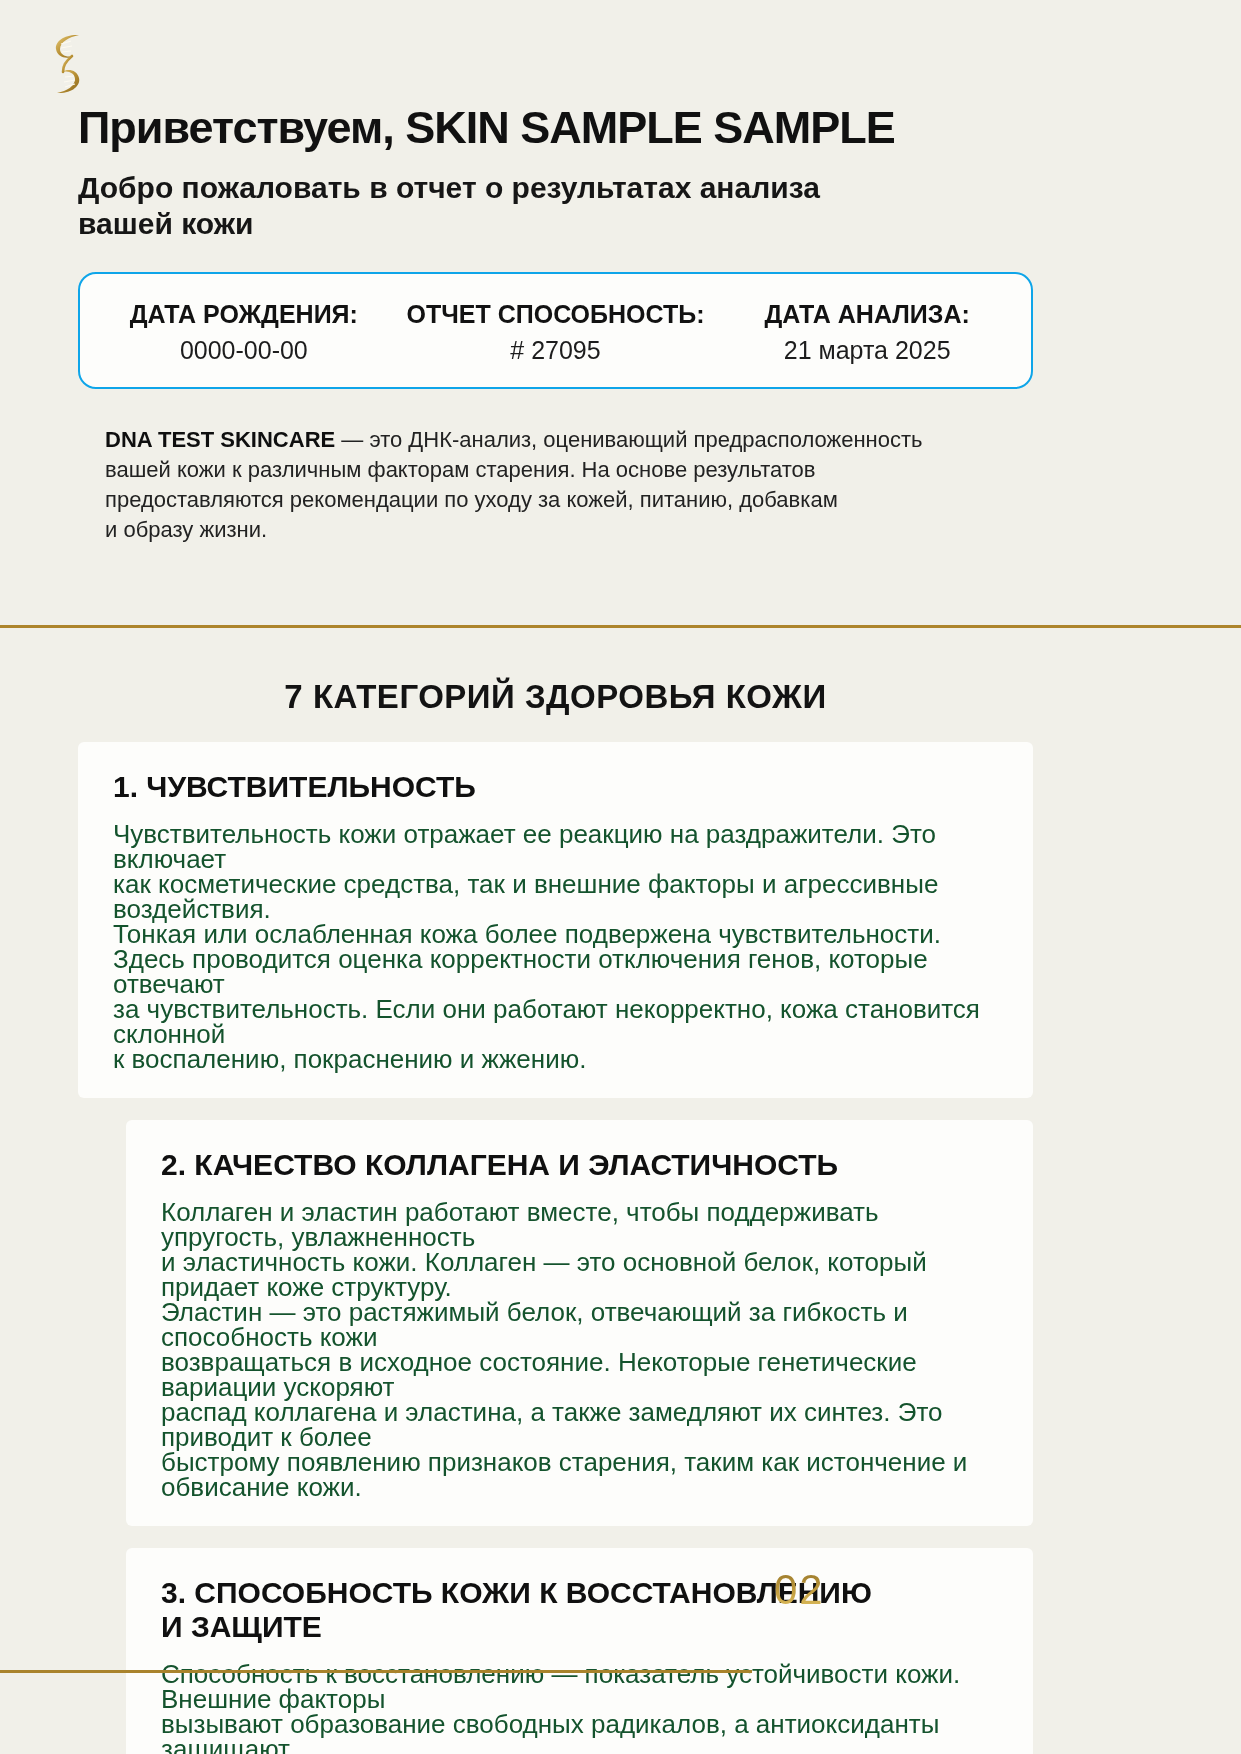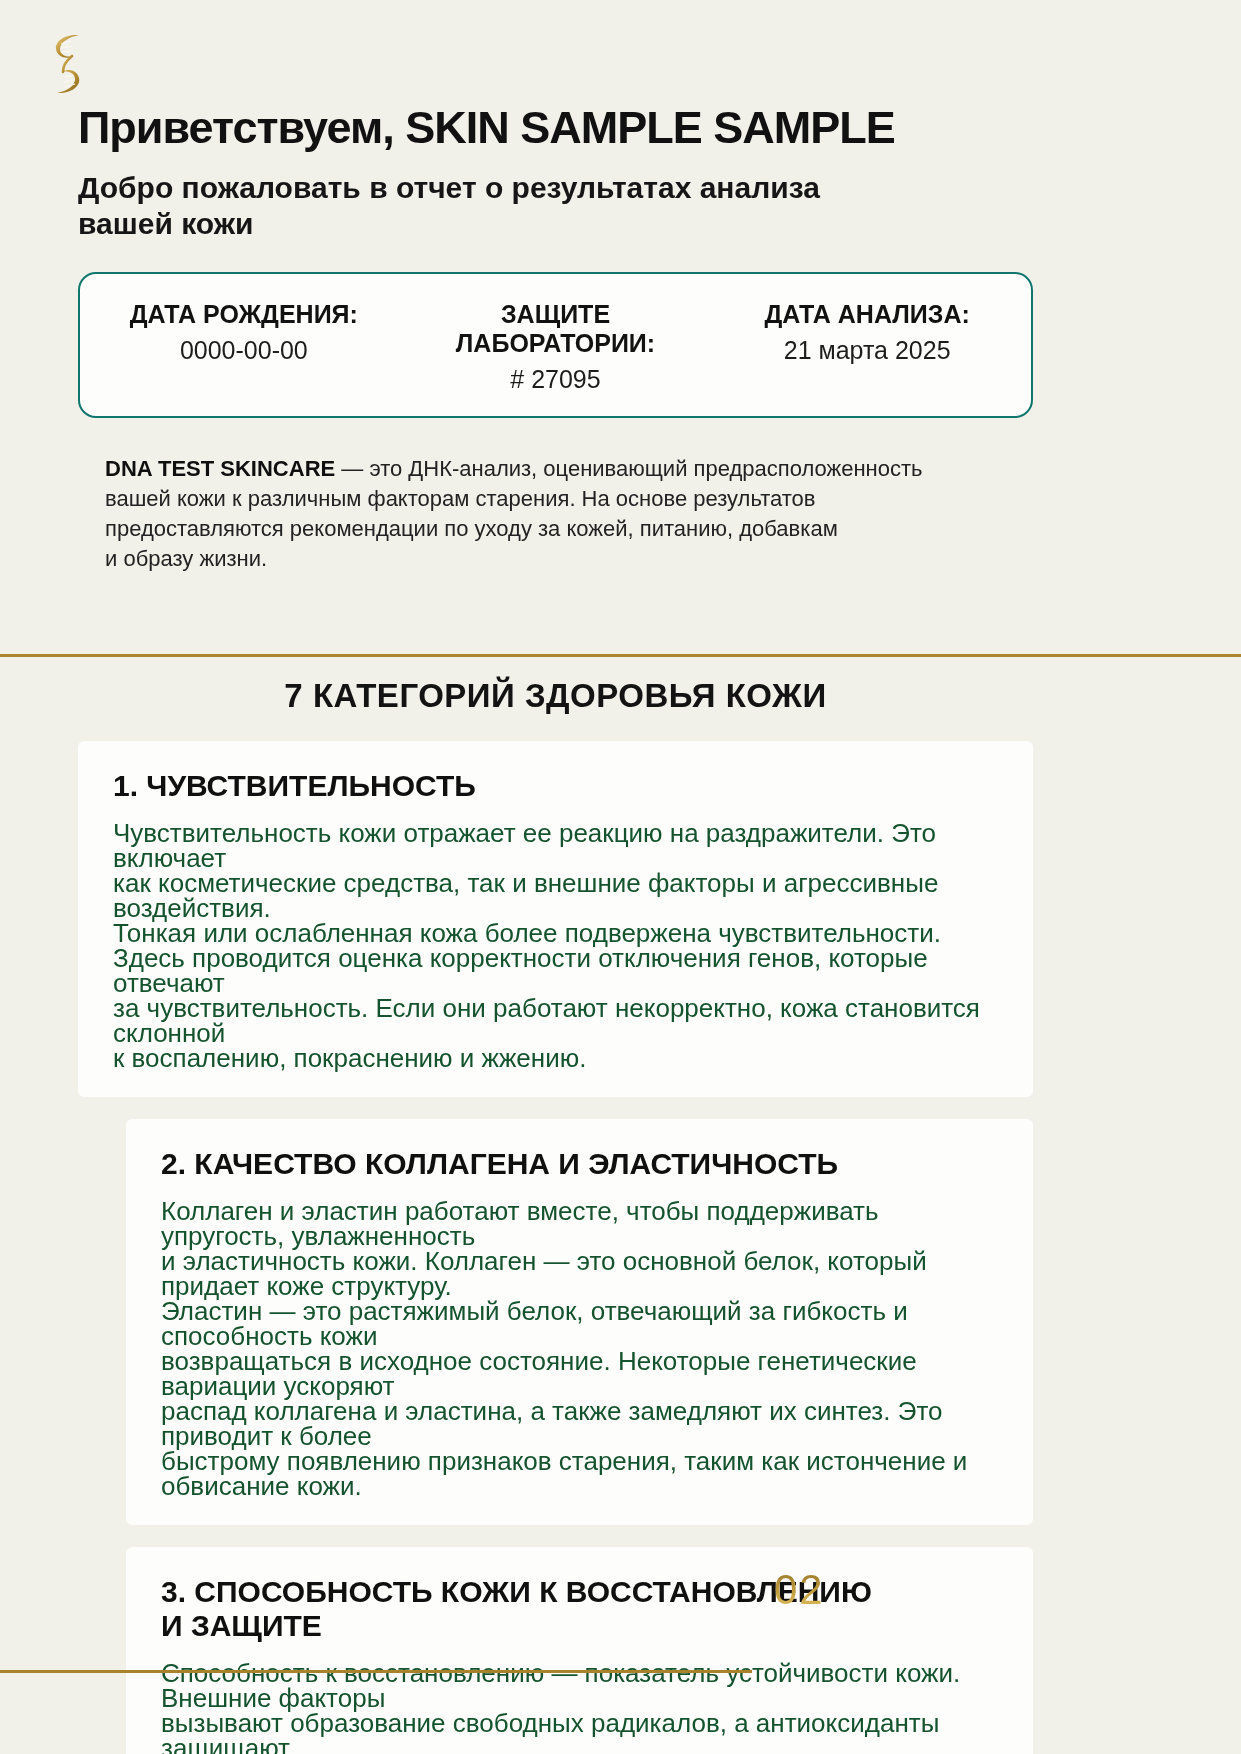--- a/index.html
+++ b/index.html
@@ -28,21 +28,21 @@
     margin-top:16px;
     font-size:30px;
     line-height:36px;
     font-weight:700;
     color:#161616;
   }
 
   .info-box {
     margin-top:30px;
     background:#fdfdfb;
-    border:2px solid #0f766e;
+    border:2px solid #0ea5e9;
     border-radius:18px;
     display:flex;
     padding:26px 8px 22px 8px;
   }
   .info-col { flex:1 1 33%; text-align:center; }
   .info-label { font-size:25px; font-weight:700; color:#121212; }
   .info-value { margin-top:7px; font-size:25px; font-weight:400; color:#1d1d1d; }
 
   .intro {
     margin-top:36px;
@@ -54,21 +54,21 @@
   .intro .lead { font-weight:700; color:#0f0f0f; }
 
   .divider {
     margin-top:80px;
     width:1241px;
     height:3px;
     background:#ad852c;
   }
 
   .section-title {
-    margin-top:20px;
+    margin-top:50px;
     text-align:center;
     font-size:33px;
     font-weight:700;
     letter-spacing:0.5px;
     color:#131313;
   }
 
   .card {
     margin-top:26px;
     background:#fdfdfb;
@@ -133,21 +133,21 @@
     <h1 class="title">Приветствуем, SKIN SAMPLE SAMPLE</h1>
     <h2 class="subtitle prewrap">Добро пожаловать в отчет о результатах анализа
 вашей кожи</h2>
 
     <div class="info-box">
       <div class="info-col">
         <div class="info-label">ДАТА РОЖДЕНИЯ:</div>
         <div class="info-value">0000-00-00</div>
       </div>
       <div class="info-col">
-        <div class="info-label">ЗАЩИТЕ ЛАБОРАТОРИИ:</div>
+        <div class="info-label">ОТЧЕТ СПОСОБНОСТЬ:</div>
         <div class="info-value"># 27095</div>
       </div>
       <div class="info-col">
         <div class="info-label">ДАТА АНАЛИЗА:</div>
         <div class="info-value">21 марта 2025</div>
       </div>
     </div>
 
     <p class="intro prewrap"><span class="lead">DNA TEST SKINCARE</span><span> — это ДНК-анализ, оценивающий предрасположенность
 вашей кожи к различным факторам старения. На основе результатов

